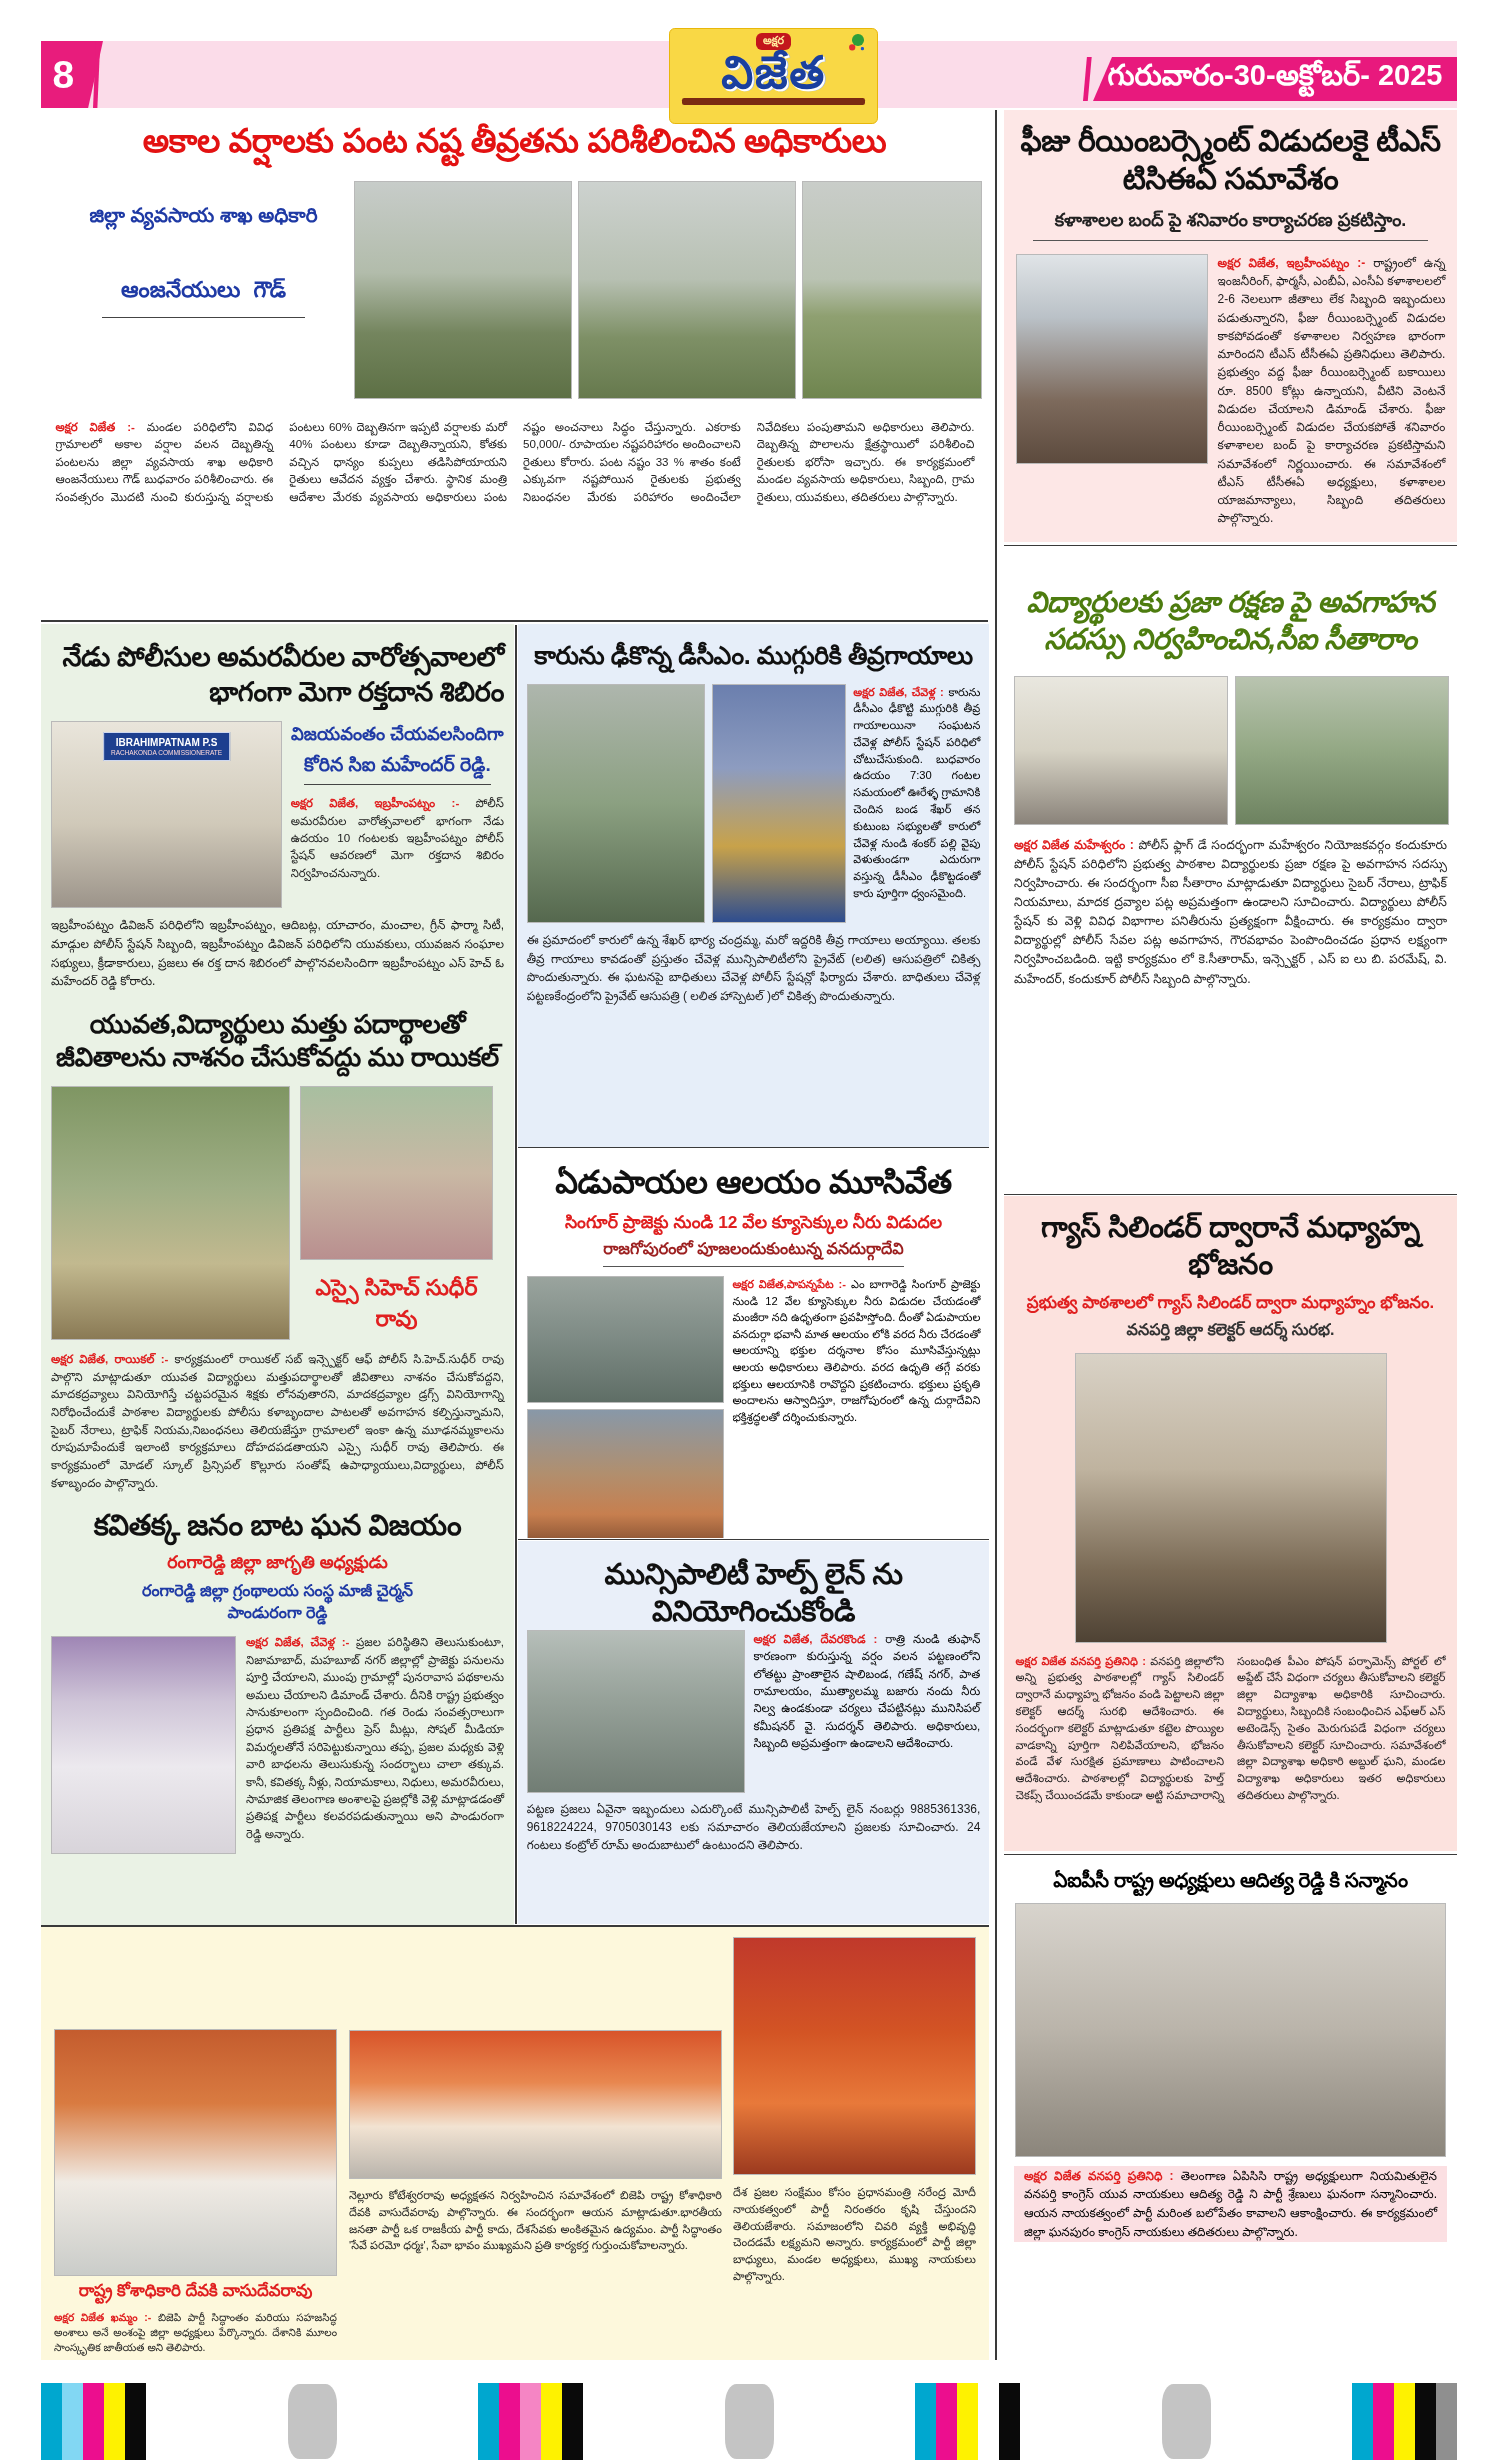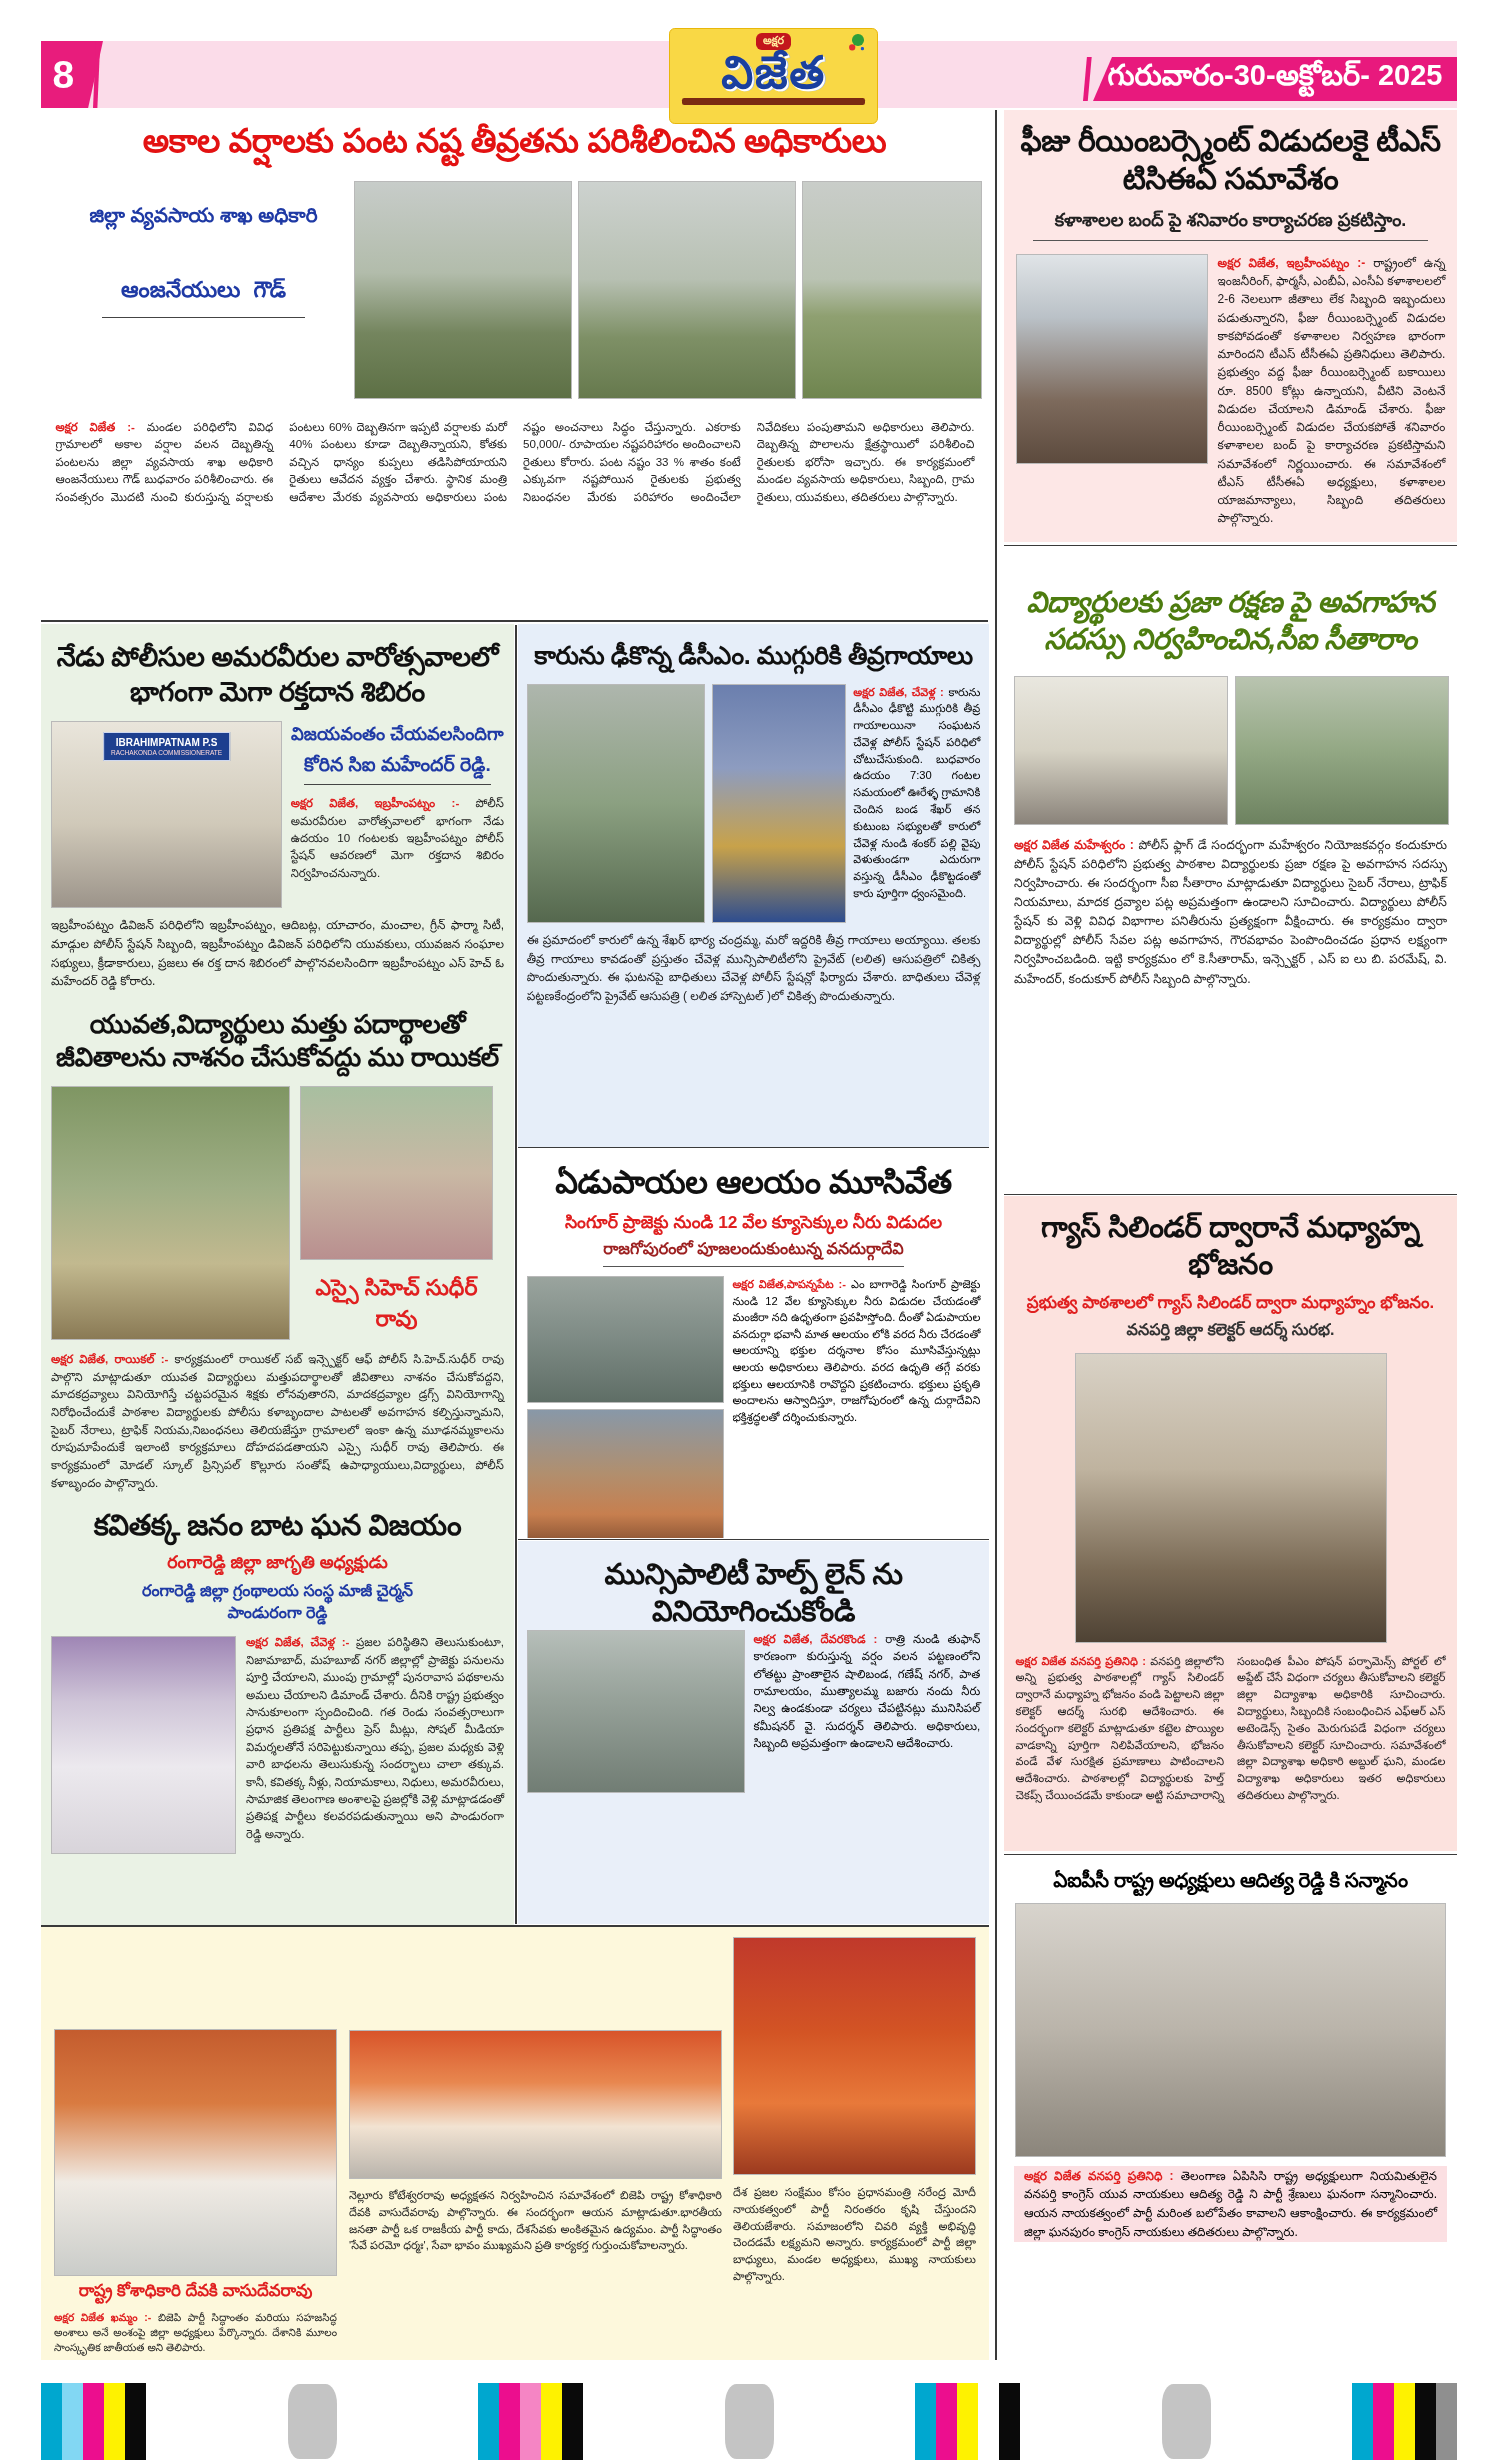--- a/index.html
+++ b/index.html
@@ -93,21 +93,21 @@
   #r3 .ph { margin:10px auto 0 auto; }
   #r3 .body-txt { margin-top:10px; font-size:11.2px; line-height:1.5; column-count:2; column-gap:13px; }
 
   #r4 { left:1004px; top:1856px; width:453px; height:504px; background:#ffffff; padding:0 10px; }
   #r4 .hl { margin-top:11.6px; font-size:20px; color:#000000; }
   #r4 .ph { margin:10px auto 0 auto; }
   #r4 .panel { margin-top:8.7px; background:#fbdfe2; padding:1px 10px; font-size:12px; line-height:1.55; text-align:justify; }
 
   
   #col-left { left:41px; top:624px; width:473px; height:1302px; background:#eaf2e5; padding:0 10px; }
-  #col-left .a2-head { margin-top:16px; font-size:27px; color:#111; }
+  #col-left .a2-head { margin-top:16px; font-size:27px; color:#111;text-align:right; }
   #col-left .a2-row { display:flex; gap:8.7px; margin-top:11.6px; }
   #col-left .a2-right { flex:1; text-align:center; }
   #col-left .a2-sub { color:#1f3aa5; font-size:18px; font-weight:bold; line-height:1.45; }
   #col-left .a2-sub2 { color:#1f3aa5; font-size:19px; font-weight:bold; margin-top:7.3px; display:inline-block;
     border-bottom:1.5px solid #444; padding-bottom:4.4px; }
   #col-left .a2-txt { margin-top:8.7px; font-size:11.6px; line-height:1.5; text-align:justify; }
   #col-left .a2-body2 { margin-top:8.7px; font-size:12px; line-height:1.55; text-align:justify; }
   #col-left .a5-head { margin-top:17.4px; font-size:26px; color:#111; }
   #col-left .a5-photos { display:flex; gap:10px; margin-top:11.6px; }
   #col-left .a5-name { color:#e02020; font-size:22px; font-weight:bold; text-align:center; margin-top:13px; line-height:1.4; }
@@ -282,20 +282,21 @@
 
   <div id="a7" class="article">
     <div class="hl">మున్సిపాలిటీ హెల్ప్ లైన్ ను వినియోగించుకోండి</div>
     <div class="row">
       <div class="ph ph-street" style="width:218px;height:163px;"></div>
       <div class="txt">
         <span class="byline">అక్షర విజేత, దేవరకొండ :</span>
         <span>రాత్రి నుండి తుఫాన్ కారణంగా కురుస్తున్న వర్షం వలన పట్టణంలోని లోతట్టు ప్రాంతాలైన షాలిబండ, గణేష్ నగర్, పాత రామాలయం, ముత్యాలమ్మ బజారు నందు నీరు నిల్వ ఉండకుండా చర్యలు చేపట్టినట్లు మునిసిపల్ కమీషనర్ వై. సుదర్శన్ తెలిపారు. అధికారులు, సిబ్బంది అప్రమత్తంగా ఉండాలని ఆదేశించారు.</span>
       </div>
     </div>
+    <div class="body-txt" style="margin-top:7.3px;">పట్టణ ప్రజలు ఏవైనా ఇబ్బందులు ఎదుర్కొంటే మున్సిపాలిటీ హెల్ప్ లైన్ నంబర్లు 9885361336, 9618224224, 9705030143 లకు సమాచారం తెలియజేయాలని ప్రజలకు సూచించారు. 24 గంటలు కంట్రోల్ రూమ్ అందుబాటులో ఉంటుందని తెలిపారు.</div>
   </div>
 
   <div id="r2" class="article">
     <div class="hl">విద్యార్థులకు ప్రజా రక్షణ పై అవగాహన సదస్సు నిర్వహించిన,సీఐ సీతారాం</div>
     <div class="photos">
       <div class="ph ph-indoor" style="width:214px;height:149px;"></div>
       <div class="ph ph-outdoor" style="width:214px;height:149px;"></div>
     </div>
     <div class="body-txt">
       <span class="byline">అక్షర విజేత మహేశ్వరం :</span>

